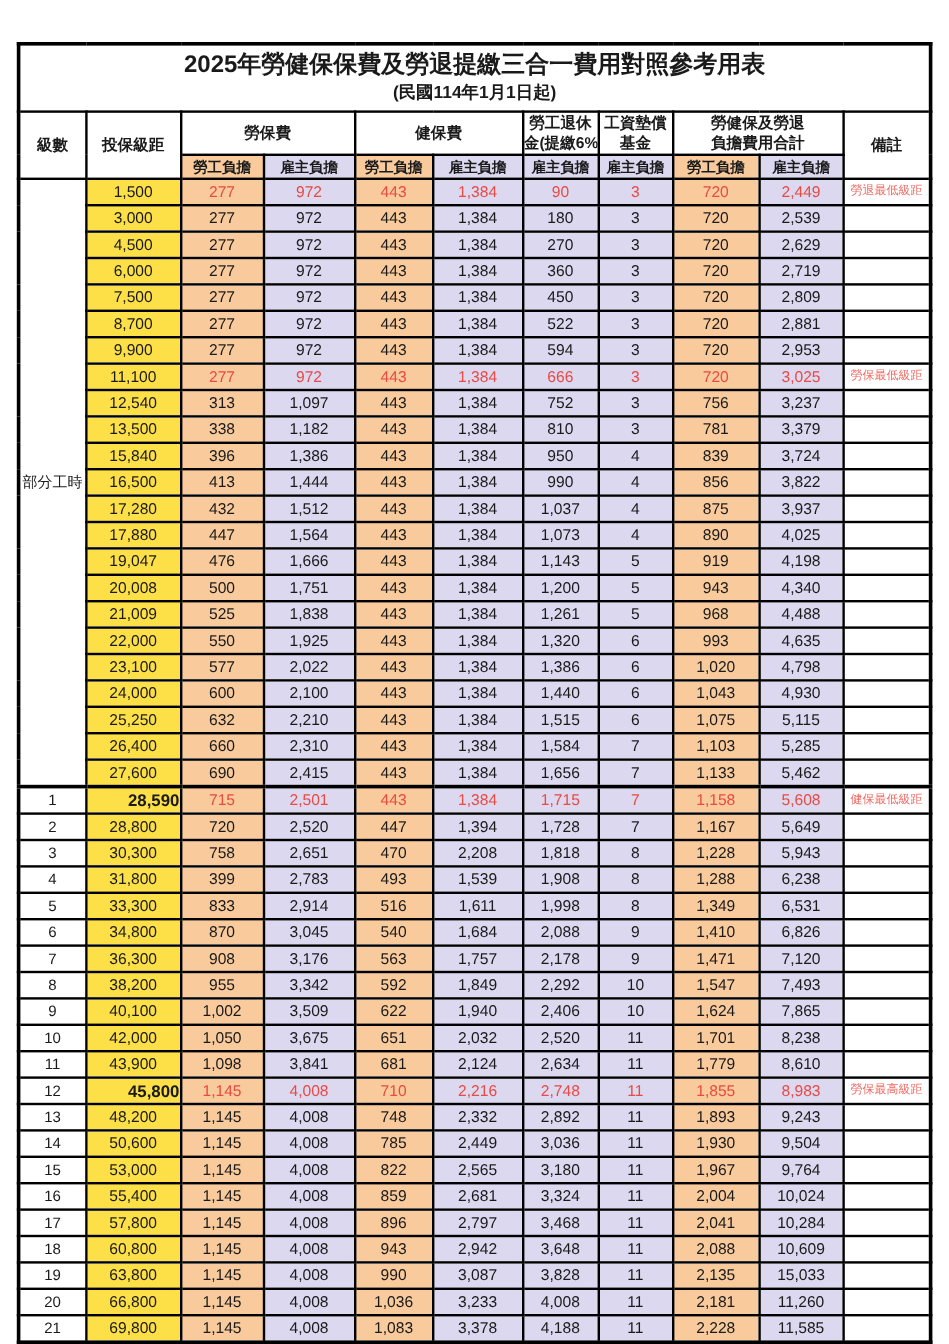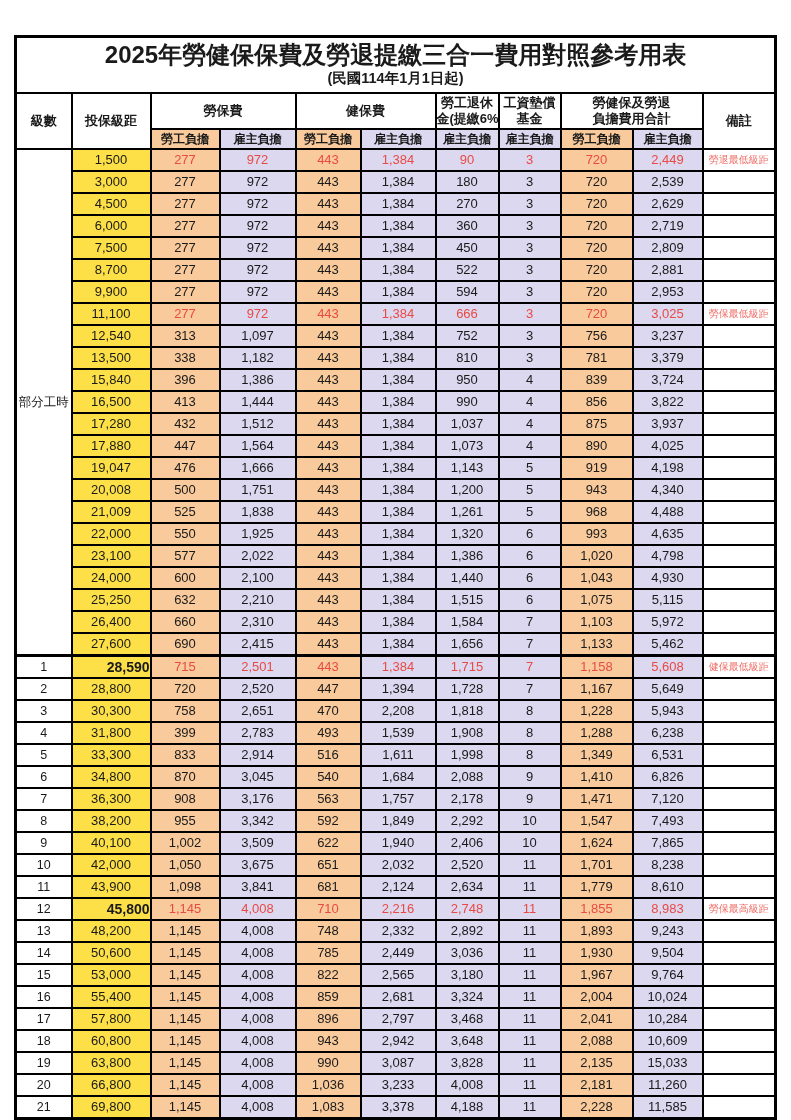--- a/index.html
+++ b/index.html
@@ -5,21 +5,21 @@
   html,body{margin:0;padding:0;background:#fff;}
   body{width:791px;height:1120px;position:relative;
        font-family:"Liberation Sans","DejaVu Sans",sans-serif;color:#1a1a1a;}
   .page{position:absolute;left:14px;top:35px;}
   table{border-collapse:collapse;table-layout:fixed;width:760px;}
   table{border:3px solid #000;}
   th,td{border:2px solid #000;text-align:center;vertical-align:middle;
         padding:0;overflow:hidden;white-space:nowrap;}
   
   .title-cell{background:#fff;padding:3px 0 4px 0;}
-  .title-main{font-size:24px;font-weight:bold;line-height:27px;}
+  .title-main{font-size:20px;font-weight:bold;line-height:27px;}
   .title-sub{font-size:14.5px;font-weight:bold;line-height:20px;}
   
   tr.h1 th{font-size:13px;font-weight:bold;line-height:16px;height:34px;background:#fff;}
   tr.h2 th{font-size:12px;font-weight:bold;height:18px;line-height:18px;margin-left:35px;}
   .emp{background:var(--emp-bg,#f9cb9c);}
   .er{background:var(--er-bg,#dcd8f0);}
   
   td{height:20px;line-height:20px;font-size:13px;}
   td.level{font-size:12.5px;background:#fff;}
   td.part-time{font-size:12.5px;background:#fff;letter-spacing:0;}
@@ -331,21 +331,21 @@
         </tr>
         <tr>
           <td class="bracket">26,400</td>
           <td class="val emp">660</td>
           <td class="val er">2,310</td>
           <td class="val emp">443</td>
           <td class="val er">1,384</td>
           <td class="val er">1,584</td>
           <td class="val er">7</td>
           <td class="val emp">1,103</td>
-          <td class="val er">5,972</td>
+          <td class="val er">5,285</td>
           <td class="remark"></td>
         </tr>
         <tr>
           <td class="bracket">27,600</td>
           <td class="val emp">690</td>
           <td class="val er">2,415</td>
           <td class="val emp">443</td>
           <td class="val er">1,384</td>
           <td class="val er">1,656</td>
           <td class="val er">7</td>

